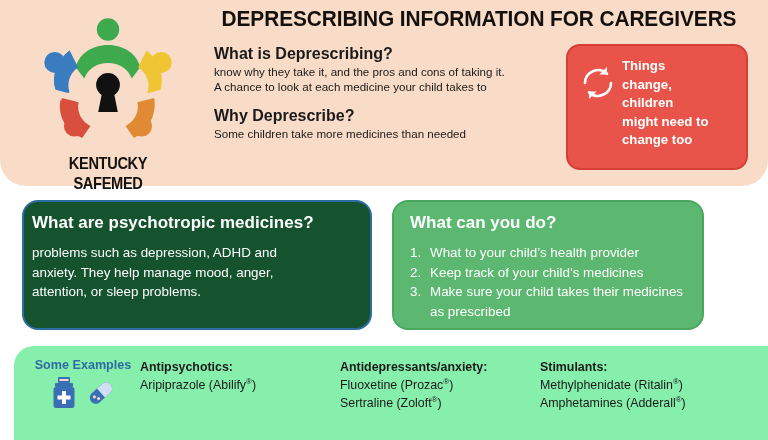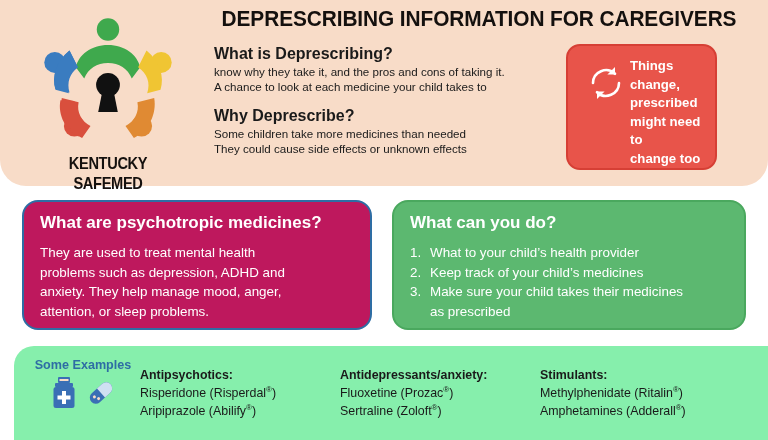--- a/index.html
+++ b/index.html
@@ -92,29 +92,29 @@
     font-size: 11.6px;
     line-height: 15.4px;
   }
   .tt-gap { height: 12px; }
 
   
   .red-box {
     position: absolute;
     left: 566px;
     top: 44px;
-    width: 151px;
+    width: 182px;
     height: 126px;
     background: #e8544a;
     border: 2.5px solid #d63f35;
     border-radius: 14px;
     box-sizing: border-box;
     display: flex;
     align-items: flex-start;
-    padding: 11px 8px 8px 16px;
+    padding: 11px 8px 8px 8px;
   }
   .red-icon {
     width: 40px;
     flex: 0 0 40px;
     margin-top: 6px;
     margin-left: 2px;
   }
   .red-text {
     flex: 1;
     color: #ffffff;
@@ -124,31 +124,31 @@
     padding-left: 4px;
   }
 
   
   .blue-box {
     position: absolute;
     left: 22px;
     top: 200px;
     width: 350px;
     height: 130px;
-    background: #be185d;
+    background: #14532d;
     border: 2.5px solid #2e6da4;
     border-radius: 16px;
     box-sizing: border-box;
-    padding: 10px 16px;
+    padding: 10px 8px;
   }
   .green-box {
     position: absolute;
     left: 392px;
     top: 200px;
-    width: 354px;
+    width: 312px;
     height: 130px;
     background: #5cb870;
     border: 2.5px solid #4aa85e;
     border-radius: 16px;
     box-sizing: border-box;
     padding: 10px 16px;
   }
   .card-head {
     color: #ffffff;
     font-weight: bold;
@@ -206,21 +206,21 @@
     left: 14px;
     top: 30px;
     width: 110px;
     display: flex;
     justify-content: center;
     align-items: center;
     gap: 6px;
   }
   .drug-col {
     position: absolute;
-    top: 20px;
+    top: 12px;
     color: #1a1a1a;
   }
   .dc-head {
     font-size: 12.4px;
     font-weight: bold;
     line-height: 18px;
     margin-bottom: 1px;
   }
   .dc-item {
     font-size: 12.4px;
@@ -268,46 +268,44 @@
 
   <div class="main-title">DEPRESCRIBING INFORMATION FOR CAREGIVERS</div>
 
   <div class="top-text">
     <div class="tt-head">What is Deprescribing?</div>
     <div class="tt-body">know why they take it, and the pros and cons of taking it.</div>
     <div class="tt-body">A chance to look at each medicine your child takes to</div>
     <div class="tt-gap"></div>
     <div class="tt-head">Why Deprescribe?</div>
     <div class="tt-body">Some  children take more medicines than needed</div>
-    <div class="tt-body">They could cause side effects or unknown effects</div>
   </div>
 
   <div class="red-box">
     <div class="red-icon">
       <svg viewBox="0 0 40 40" width="40" height="40">
         <path d="M7 20 a13 13 0 0 1 22 -9.2" fill="none" stroke="#ffffff" stroke-width="2.6" stroke-linecap="round"></path>
         <path d="M33 20 a13 13 0 0 1 -22 9.2" fill="none" stroke="#ffffff" stroke-width="2.6" stroke-linecap="round"></path>
         <path d="M29 4 l0 7.6 l-7.6 0 z" fill="#ffffff"></path>
         <path d="M11 36 l0 -7.6 l7.6 0 z" fill="#ffffff"></path>
       </svg>
     </div>
     <div class="red-text">
       <div>Things</div>
       <div>change,</div>
-      <div>prescribed</div>
+      <div>children</div>
       <div>might need to</div>
       <div>change too</div>
     </div>
   </div>
 </div>
 
 <div class="blue-box">
   <div class="card-head">What are psychotropic medicines?</div>
   <div class="card-body">
-    <div>They are used to treat mental health</div>
     <div>problems such as depression, ADHD and</div>
     <div>anxiety. They help manage mood, anger,</div>
     <div>attention, or sleep problems.</div>
   </div>
 </div>
 
 <div class="green-box">
   <div class="card-head">What can you do?</div>
   <ul class="card-list">
     <li>
@@ -347,21 +345,20 @@
         <rect x="3" y="10" width="26" height="12" rx="6" fill="#3a6fb5"></rect>
         <path d="M16 10 h7 a6 6 0 0 1 6 6 a6 6 0 0 1 -6 6 h-7 z" fill="#cfe0f2"></path>
         <circle cx="8.5" cy="14.5" r="1.5" fill="#f8dcc8"></circle>
         <circle cx="10.5" cy="18.5" r="1.5" fill="#f8dcc8"></circle>
       </g>
     </svg>
   </div>
 
   <div class="drug-col col-1">
     <div class="dc-head">Antipsychotics:</div>
-    <div class="dc-item"><span>Risperidone (Risperdal</span><sup class="reg">®</sup><span>)</span></div>
     <div class="dc-item"><span>Aripiprazole (Abilify</span><sup class="reg">®</sup><span>)</span></div>
   </div>
 
   <div class="drug-col col-2">
     <div class="dc-head">Antidepressants/anxiety:</div>
     <div class="dc-item"><span>Fluoxetine (Prozac</span><sup class="reg">®</sup><span>)</span></div>
     <div class="dc-item"><span>Sertraline (Zoloft</span><sup class="reg">®</sup><span>)</span></div>
   </div>
 
   <div class="drug-col col-3">

